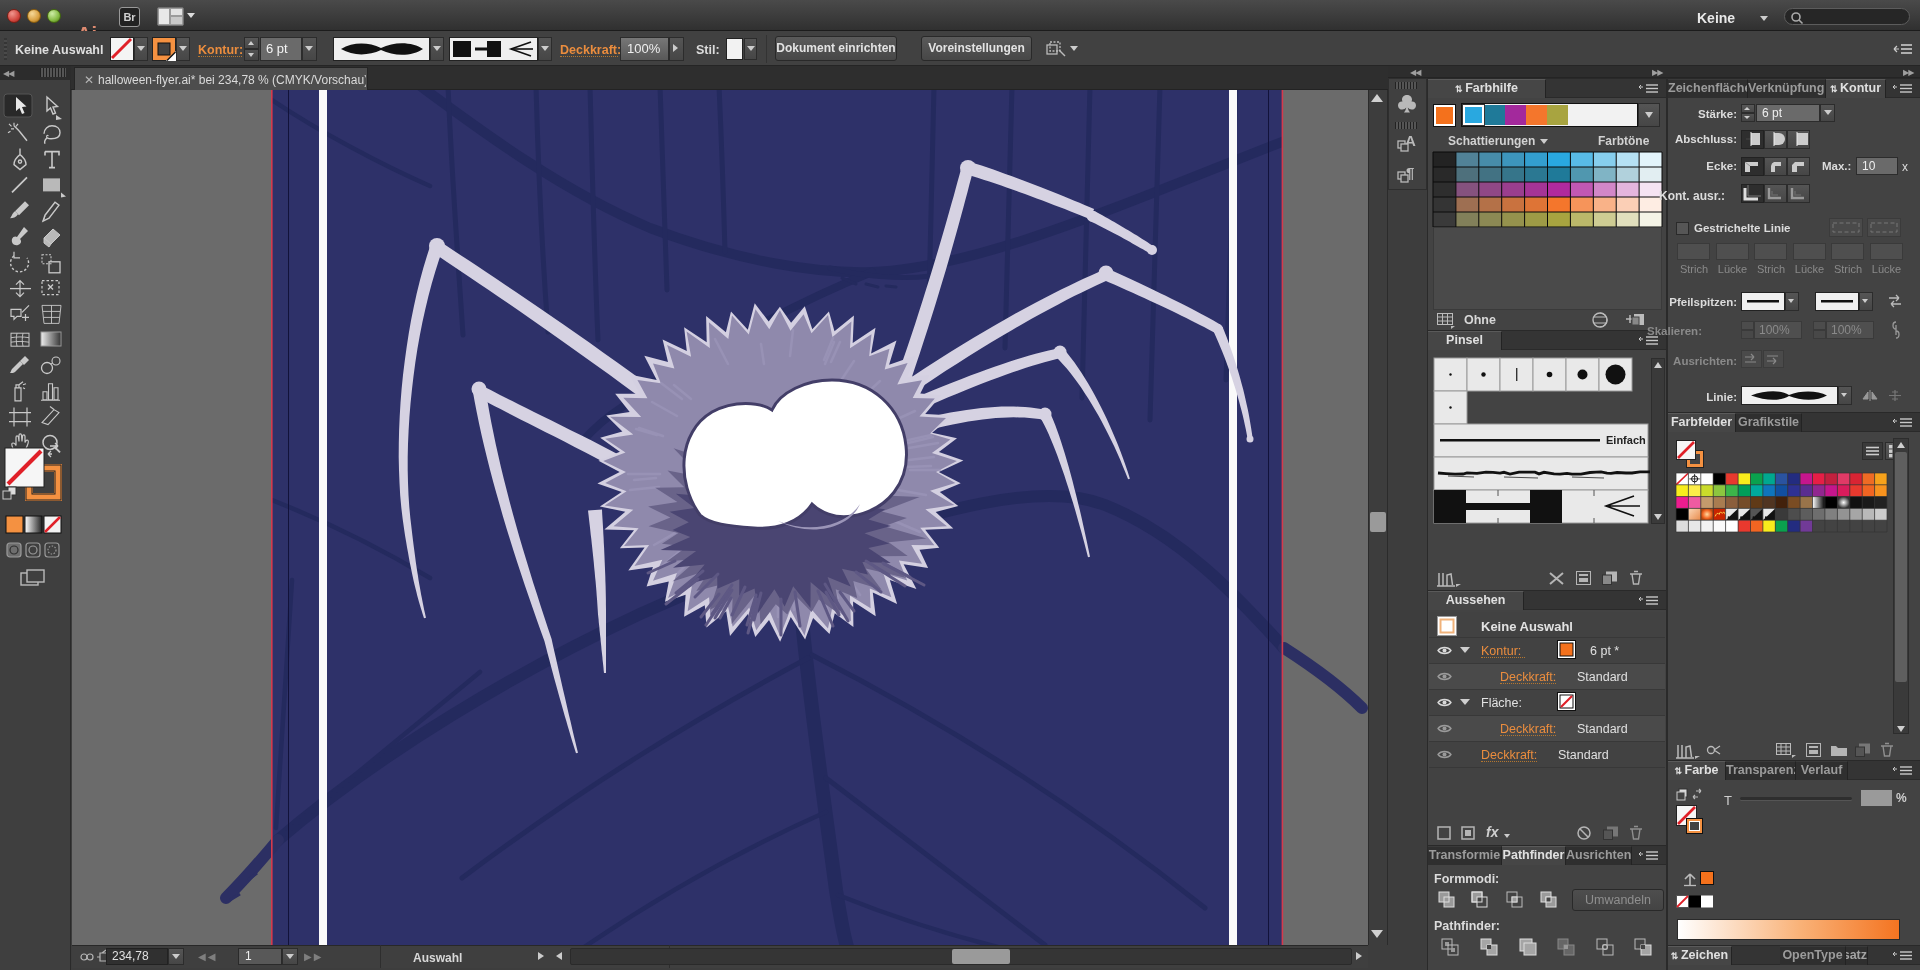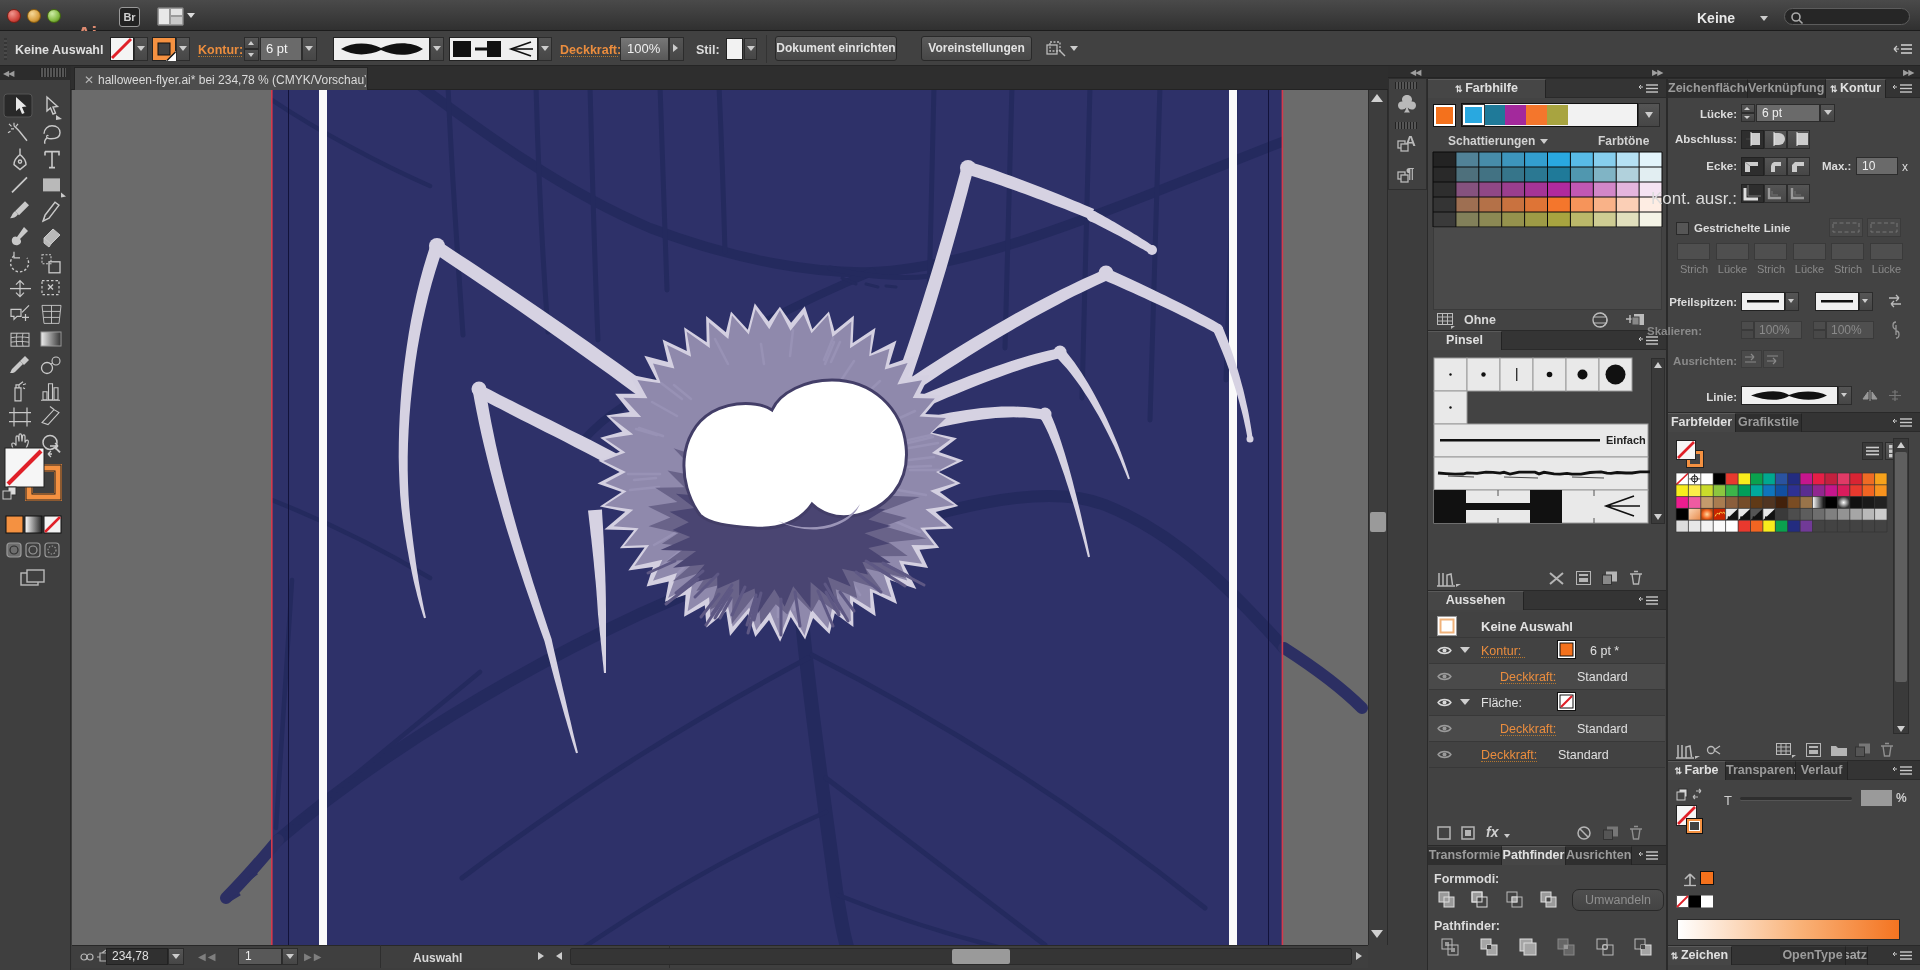--- a/index.html
+++ b/index.html
@@ -747,21 +747,21 @@
 <svg style="left:1506px;top:891px" width="17" height="17" viewBox="0 0 17 17">
     <rect x="1" y="1" width="10" height="10" fill="none" stroke="#bbb"></rect>
     <rect x="6" y="6" width="10" height="10" fill="none" stroke="#bbb"></rect>
     <rect x="6" y="6" width="5" height="5" fill="#9a9a9a" stroke="#ddd"></rect>
   </svg>
 <svg style="left:1540px;top:891px" width="17" height="17" viewBox="0 0 17 17">
     <rect x="1" y="1" width="10" height="10" fill="#9a9a9a" stroke="#ddd"></rect>
     <rect x="6" y="6" width="10" height="10" fill="#9a9a9a" stroke="#ddd"></rect>
     <rect x="6" y="6" width="5" height="5" fill="#434343" stroke="#ddd"></rect>
   </svg>
-<div class="a btn" style="left:1572px;top:889px;width:92px;height:22px;font-size:12.5px;line-height:20px;color:#8f8f8f;background:linear-gradient(#4e4e4e,#444);border-radius:7px;">Umwandeln</div>
+<div class="a btn" style="left:1572px;top:889px;width:92px;height:22px;font-size:12.5px;line-height:20px;color:#8f8f8f;background:linear-gradient(#4e4e4e,#444);">Umwandeln</div>
 <div class="a" style="left:1434px;top:919px;width:120px;height:13px;color:#dcdcdc;font-size:12.5px;font-weight:bold;">Pathfinder:</div>
 <svg style="left:1441px;top:938px" width="18" height="18" viewBox="0 0 18 18">
     <rect x="1" y="1" width="10" height="10" fill="none" stroke="#bbb"></rect>
     <rect x="4" y="4" width="4" height="4" fill="#999"></rect>
     <rect x="7" y="7" width="10" height="10" fill="none" stroke="#bbb"></rect>
     <rect x="10" y="10" width="4" height="4" fill="#999"></rect>
   </svg>
 <svg style="left:1480px;top:938px" width="18" height="18" viewBox="0 0 18 18">
     <rect x="1" y="1" width="10" height="10" fill="#a5a5a5" stroke="#ddd"></rect>
     <rect x="7" y="7" width="10" height="10" fill="#a5a5a5" stroke="#ddd"></rect>
@@ -793,21 +793,21 @@
 <div class="a" style="left:1826px;top:79px;width:60px;height:19px;background:#464646;color:#e0e0e0;border-top:1px solid #5a5a5a;border-right:1px solid #232323;font-size:12.5px;font-weight:bold;text-align:center;line-height:17px;overflow:hidden;"><span style="font-size:9px;">⇅</span> Kontur</div>
 <svg style="left:1892px;top:84px" width="22" height="10">
     <path d="M1 3 l4 0 m-4 0 l2 -2 m-2 2 l2 2" stroke="#c9c9c9" stroke-width="1" fill="none"></path>
     <g stroke="#c9c9c9" stroke-width="1.4">
       <line x1="8" y1="1" x2="20" y2="1"></line>
       <line x1="8" y1="4.5" x2="20" y2="4.5"></line>
       <line x1="8" y1="8" x2="20" y2="8"></line>
     </g>
   </svg>
 <div class="a" style="left:1668px;top:98px;width:252px;height:314px;background:#434343;"></div>
-<div class="a" style="left:1647px;top:108px;width:90px;height:13px;color:#dcdcdc;font-size:11.5px;font-weight:bold;text-align:right;white-space:nowrap;">Lücke:</div>
+<div class="a" style="left:1647px;top:108px;width:90px;height:13px;color:#dcdcdc;font-size:11.5px;font-weight:bold;text-align:right;white-space:nowrap;">Stärke:</div>
 <div class="a" style="left:1741px;top:104px;width:14px;height:9px;background:linear-gradient(#585858,#484848);border:1px solid #2c2c2c;"></div>
 <div class="a" style="left:1741px;top:113px;width:14px;height:9px;background:linear-gradient(#525252,#434343);border:1px solid #2c2c2c;"></div>
 <div class="a" style="left:1744px;top:107px;width:0px;height:0px;border-left:3px solid transparent;border-right:3px solid transparent;border-bottom:3.5px solid #ccc;"></div>
 <div class="a" style="left:1744px;top:116px;width:0px;height:0px;border-left:3px solid transparent;border-right:3px solid transparent;border-top:3.5px solid #ccc;"></div>
 <div class="a fld" style="left:1756px;top:104px;width:64px;height:18px;font-size:12px;line-height:16px;padding-left:5px;background:#6a6a6a;">6 pt</div>
 <div class="a drop" style="left:1820px;top:104px;width:15px;height:18px;"></div>
 <div class="a" style="left:1824px;top:110px;width:0px;height:0px;border-left:4px solid transparent;border-right:4px solid transparent;border-top:5px solid #ccc;"></div>
 <div class="a" style="left:1647px;top:133px;width:90px;height:13px;color:#dcdcdc;font-size:11.5px;font-weight:bold;text-align:right;white-space:nowrap;">Abschluss:</div>
 <div class="a" style="left:1741px;top:130px;width:23px;height:19px;background:#2e2e2e;border:1px solid #222;">
     <svg width="20" height="16">
@@ -841,21 +841,21 @@
     </svg>
   </div>
 <div class="a" style="left:1787px;top:157px;width:23px;height:19px;background:linear-gradient(#555,#464646);border:1px solid #2c2c2c;">
     <svg width="20" height="17">
       <path d="M4 14 L4 7 L7 4 L16 4 L16 8 L9 8 L9 14 Z" fill="#ccc"></path>
     </svg>
   </div>
 <div class="a" style="left:1822px;top:160px;width:34px;height:13px;color:#dcdcdc;font-size:11.5px;font-weight:bold;white-space:nowrap;">Max.:</div>
 <div class="a fld" style="left:1856px;top:157px;width:42px;height:18px;font-size:12px;line-height:16px;padding-left:5px;background:#6a6a6a;">10</div>
 <div class="a" style="left:1902px;top:160px;width:10px;height:13px;color:#dcdcdc;font-size:12px;">x</div>
-<div class="a" style="left:1647px;top:189px;width:90px;height:13px;color:#dcdcdc;font-size:17px;font-weight:normal;text-align:right;white-space:nowrap;">Kont. ausr.:</div>
+<div class="a" style="left:1647px;top:189px;width:90px;height:13px;color:#dcdcdc;font-size:12px;font-weight:bold;text-align:center;white-space:nowrap;">Kont. ausr.:</div>
 <div class="a" style="left:1741px;top:184px;width:23px;height:19px;background:#2e2e2e;border:1px solid #222;">
     <svg width="20" height="17">
       <path d="M3 3 L3 14 L16 14" stroke="#ddd" stroke-width="3" fill="none"></path>
       <path d="M3 3 L3 14 L16 14" stroke="#777" stroke-width="1" fill="none" transform="translate(3,-3)"></path>
     </svg>
   </div>
 <div class="a" style="left:1764px;top:184px;width:23px;height:19px;background:linear-gradient(#555,#464646);border:1px solid #2c2c2c;">
     <svg width="20" height="17">
       <path d="M4 3 L4 13 L16 13" stroke="#999" stroke-width="2.4" fill="none"></path>
       <path d="M7 6 L7 10 L13 10" stroke="#666" stroke-width="1.6" fill="none"></path>

